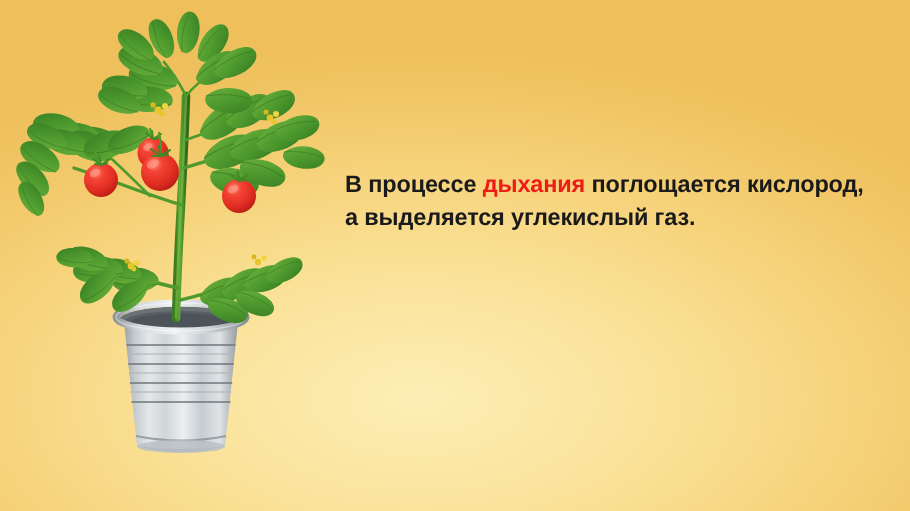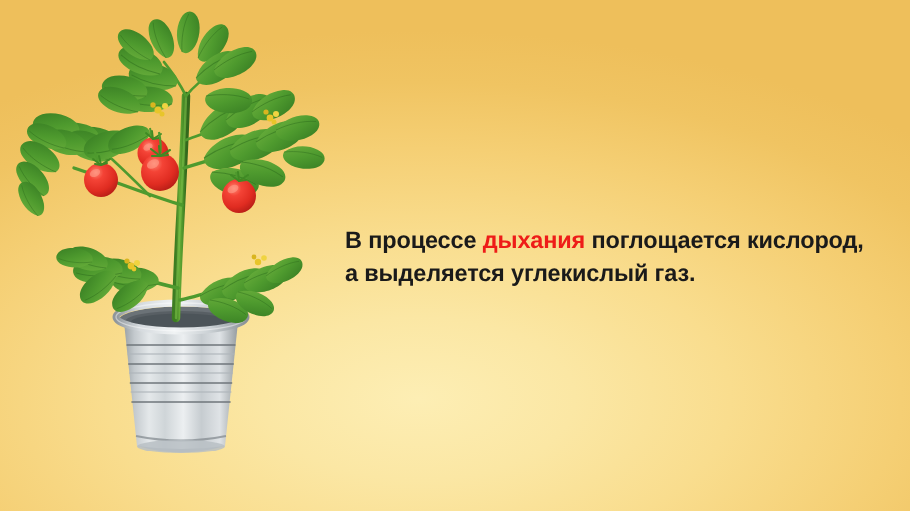--- a/index.html
+++ b/index.html
@@ -38,21 +38,20 @@
   .para {
     font-size: 23.5px;
     font-weight: bold;
     line-height: 33px;
     color: #1a1a1a;
     letter-spacing: -0.15px;
     margin: 0;
     text-rendering: geometricPrecision;
   }
   #para-2 {
-    margin-top: 56px;
   }
   .kw {
     color: #ee1c18;
   }
 
   
   #plant {
     position: absolute;
     left: 0;
     top: 0;

